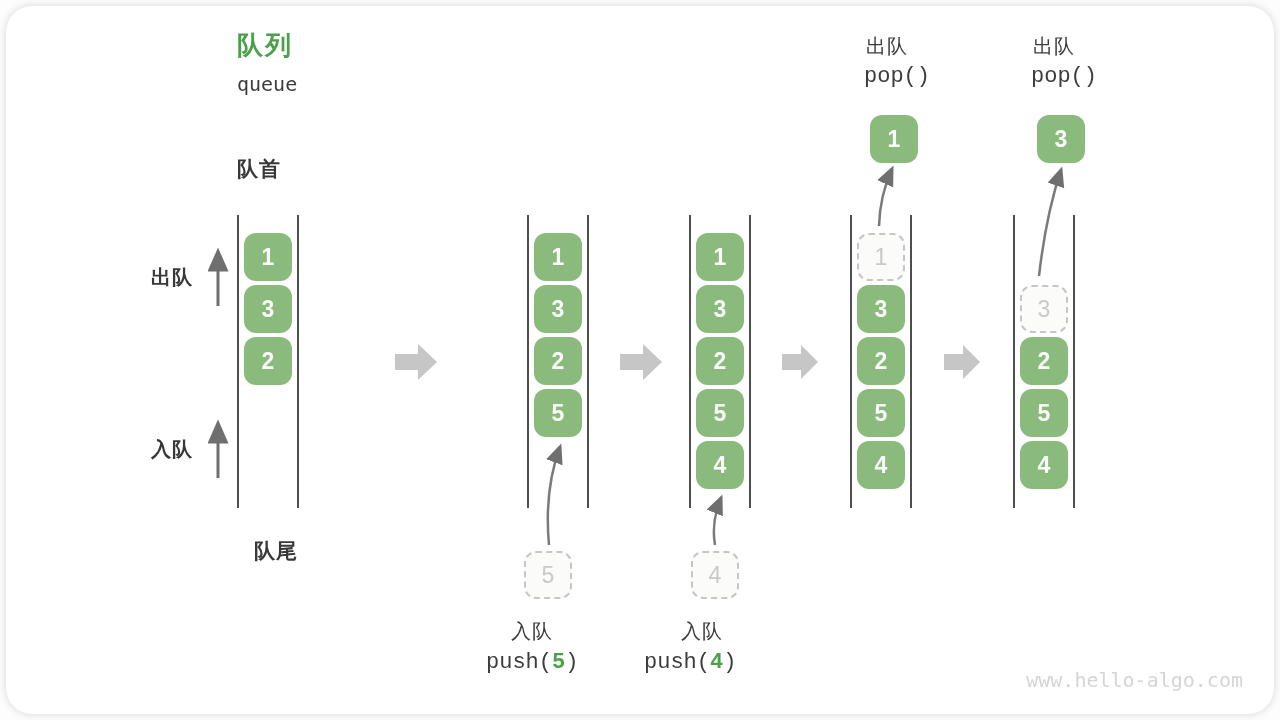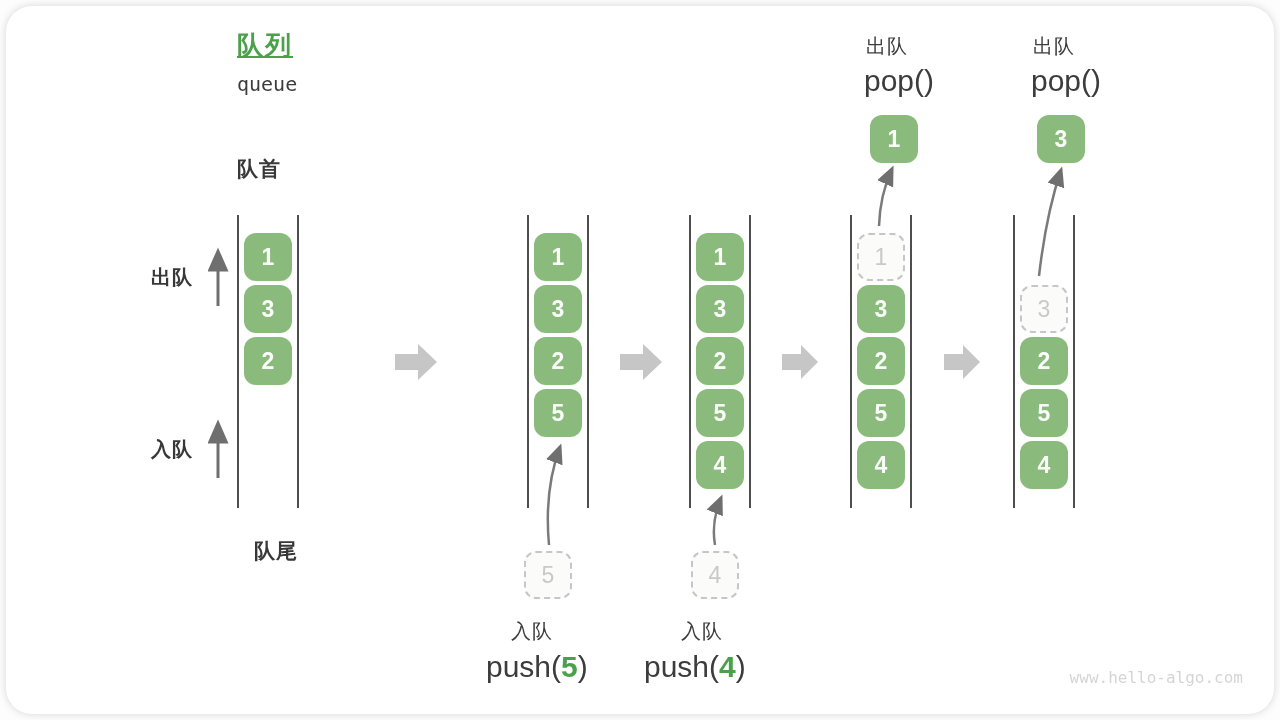--- a/index.html
+++ b/index.html
@@ -6,39 +6,39 @@
   .stage{position:relative;width:1280px;height:720px;overflow:hidden;
          font-family:"Liberation Sans","DejaVu Sans",sans-serif;color:#3c3c3c;}
   .card{position:absolute;left:6px;top:6px;right:6px;bottom:6px;background:#ffffff;
         border-radius:26px;box-shadow:0 0 9px rgba(0,0,0,.16);}
   .abs{position:absolute;}
   .title-zh{font-size:26px;font-weight:bold;color:var(--accent-green,#4aa14a);letter-spacing:2px;}
   .title-en{font-family:"DejaVu Sans Mono","Liberation Mono",monospace;font-size:20px;color:#3c3c3c;}
   .lbl{font-size:21px;font-weight:bold;color:#383838;letter-spacing:1px;}
   .lbl-sm{font-size:20px;font-weight:bold;color:#383838;letter-spacing:1px;}
   .op-zh{font-size:20px;font-weight:500;color:#3c3c3c;letter-spacing:1px;}
-  .op-code{font-family:Liberation Sans, sans-serif;font-size:30px;color:#3c3c3c;}
+  .op-code{font-family:Liberation Mono, monospace;font-size:22px;color:#3c3c3c;}
   .op-code .arg{color:var(--accent-green,#4aa14a);font-weight:bold;}
   .rails{width:62px;height:293px;top:215px;border-left:2px solid #4e4e4e;border-right:2px solid #4e4e4e;box-sizing:border-box;}
   .item{width:48px;height:48px;border-radius:12px;background:var(--item-green,#8abb7c);
         color:#fbfdfa;font-size:23px;font-weight:bold;
         display:flex;align-items:center;justify-content:center;}
   .ghost{width:48px;height:48px;border:2px dashed #c6c6c6;border-radius:12px;background:#fbfbfa;
          color:#c9c9c9;font-size:23px;font-weight:500;box-sizing:border-box;
          display:flex;align-items:center;justify-content:center;}
   .overlay{position:absolute;left:0;top:0;width:1280px;height:720px;pointer-events:none;}
-  .watermark{font-family:"DejaVu Sans Mono","Liberation Mono",monospace;font-size:16px;color:#d5d5d5;}
+  .watermark{font-family:"DejaVu Sans Mono","Liberation Mono",monospace;font-size:20px;color:#d5d5d5;}
 </style>
 </head>
 <body>
 
 <div class="stage">
   <div class="card"></div>
 
-  <div class="abs title-zh" style="left:237px;top:28px;text-decoration:underline;">队列</div>
+  <div class="abs title-zh" style="left:237px;top:28px;">队列</div>
   <div class="abs title-en" style="left:237px;top:72px;">queue</div>
 
   <div class="abs lbl" style="left:237px;top:155px;">队首</div>
   <div class="abs lbl" style="left:254px;top:537px;">队尾</div>
   <div class="abs lbl-sm" style="left:151px;top:264px;">出队</div>
   <div class="abs lbl-sm" style="left:151px;top:436px;">入队</div>
 
   <div class="abs rails" style="left:237px;"></div>
   <div class="abs rails" style="left:527px;"></div>
   <div class="abs rails" style="left:689px;"></div>

